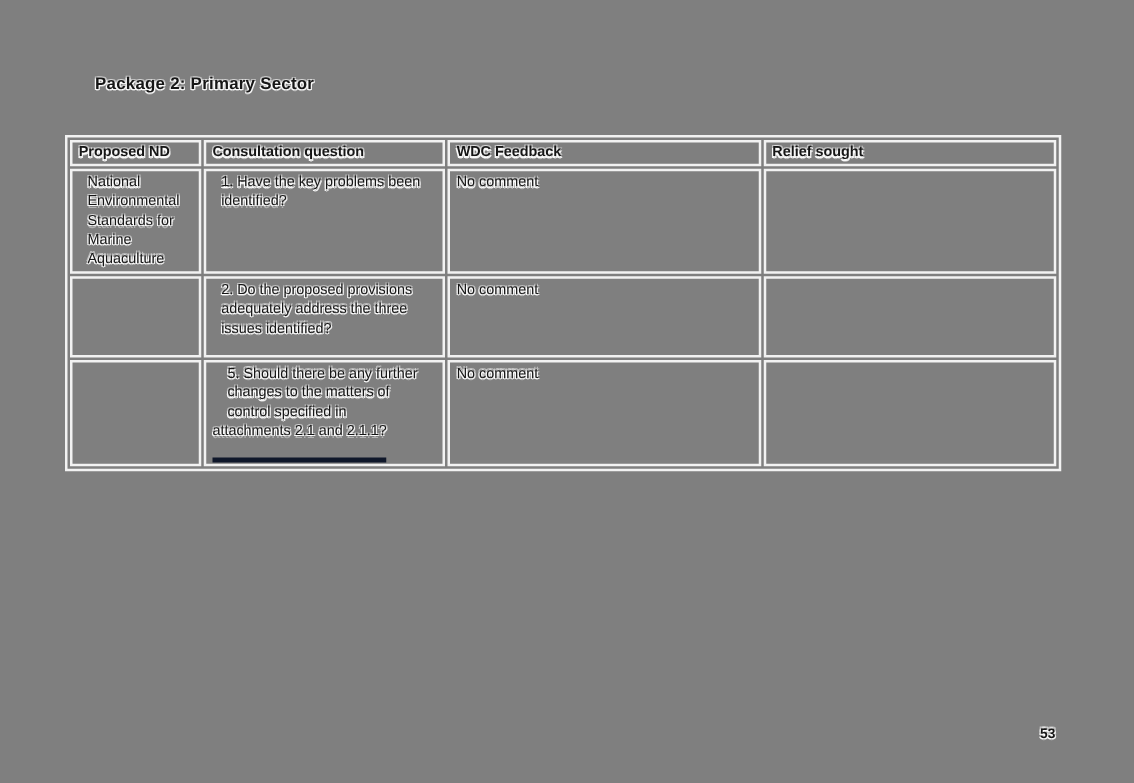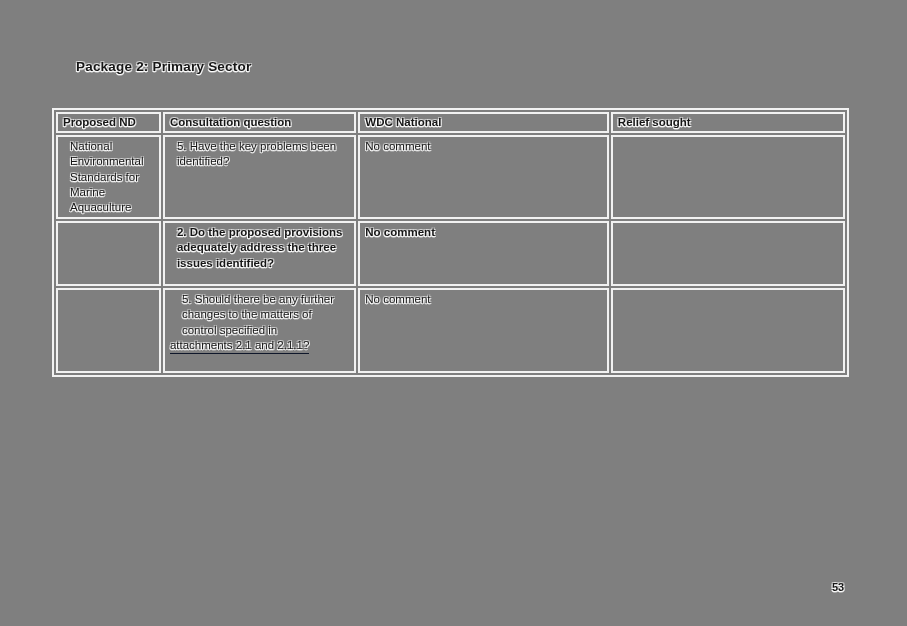--- a/index.html
+++ b/index.html
@@ -57,28 +57,28 @@
     overflow: hidden;
   }
   th {
     font-weight: bold;
     vertical-align: middle;
     height: 15px;
     padding: 1px 5px;
     margin-top: 35px;
   }
   tr.r1 td { height: 70px; }
-  tr.r2 td { height: 57px; font-weight: bold; }
+  tr.r2 td { height: 57px; }
   tr.r3 td { height: 56px; }
   tr.r4 td { height: 108px; }
   tr.r5 td { height: 77px; margin-top: 25px; }
   .ml { white-space: pre-line; padding-left: 12px; }
   .underline {
-    border-bottom: 1px solid #0f172a;
-    padding-bottom: 2px;
+    border-bottom: 4px solid #0f172a;
+    padding-bottom: 15px;
   }
   .page-number {
     position: absolute;
     left: 832px;
     top: 581px;
     font-size: 11px;
     font-weight: bold;
   }
 </style>
 </head>
@@ -90,32 +90,32 @@
   <colgroup>
     <col class="c1">
       <col class="c2">
       <col class="c3">
       <col class="c4">
   </colgroup>
   <thead>
     <tr>
       <th class="halo">Proposed ND</th>
       <th class="halo">Consultation question</th>
-      <th class="halo">WDC National</th>
+      <th class="halo">WDC Feedback</th>
       <th class="halo">Relief sought</th>
     </tr>
   </thead>
   <tbody>
     <tr class="r1">
       <td class="ml halo">National
 Environmental
 Standards for
 Marine
 Aquaculture</td>
-      <td class="ml halo">5. Have the key problems been
+      <td class="ml halo">1. Have the key problems been
 identified?</td>
       <td class="halo">No comment</td>
       <td class="halo"></td>
     </tr>
     <tr class="r2">
       <td class="halo"></td>
       <td class="ml halo">2. Do the proposed provisions
 adequately address the three
 issues identified?</td>
       <td class="halo">No comment</td>

